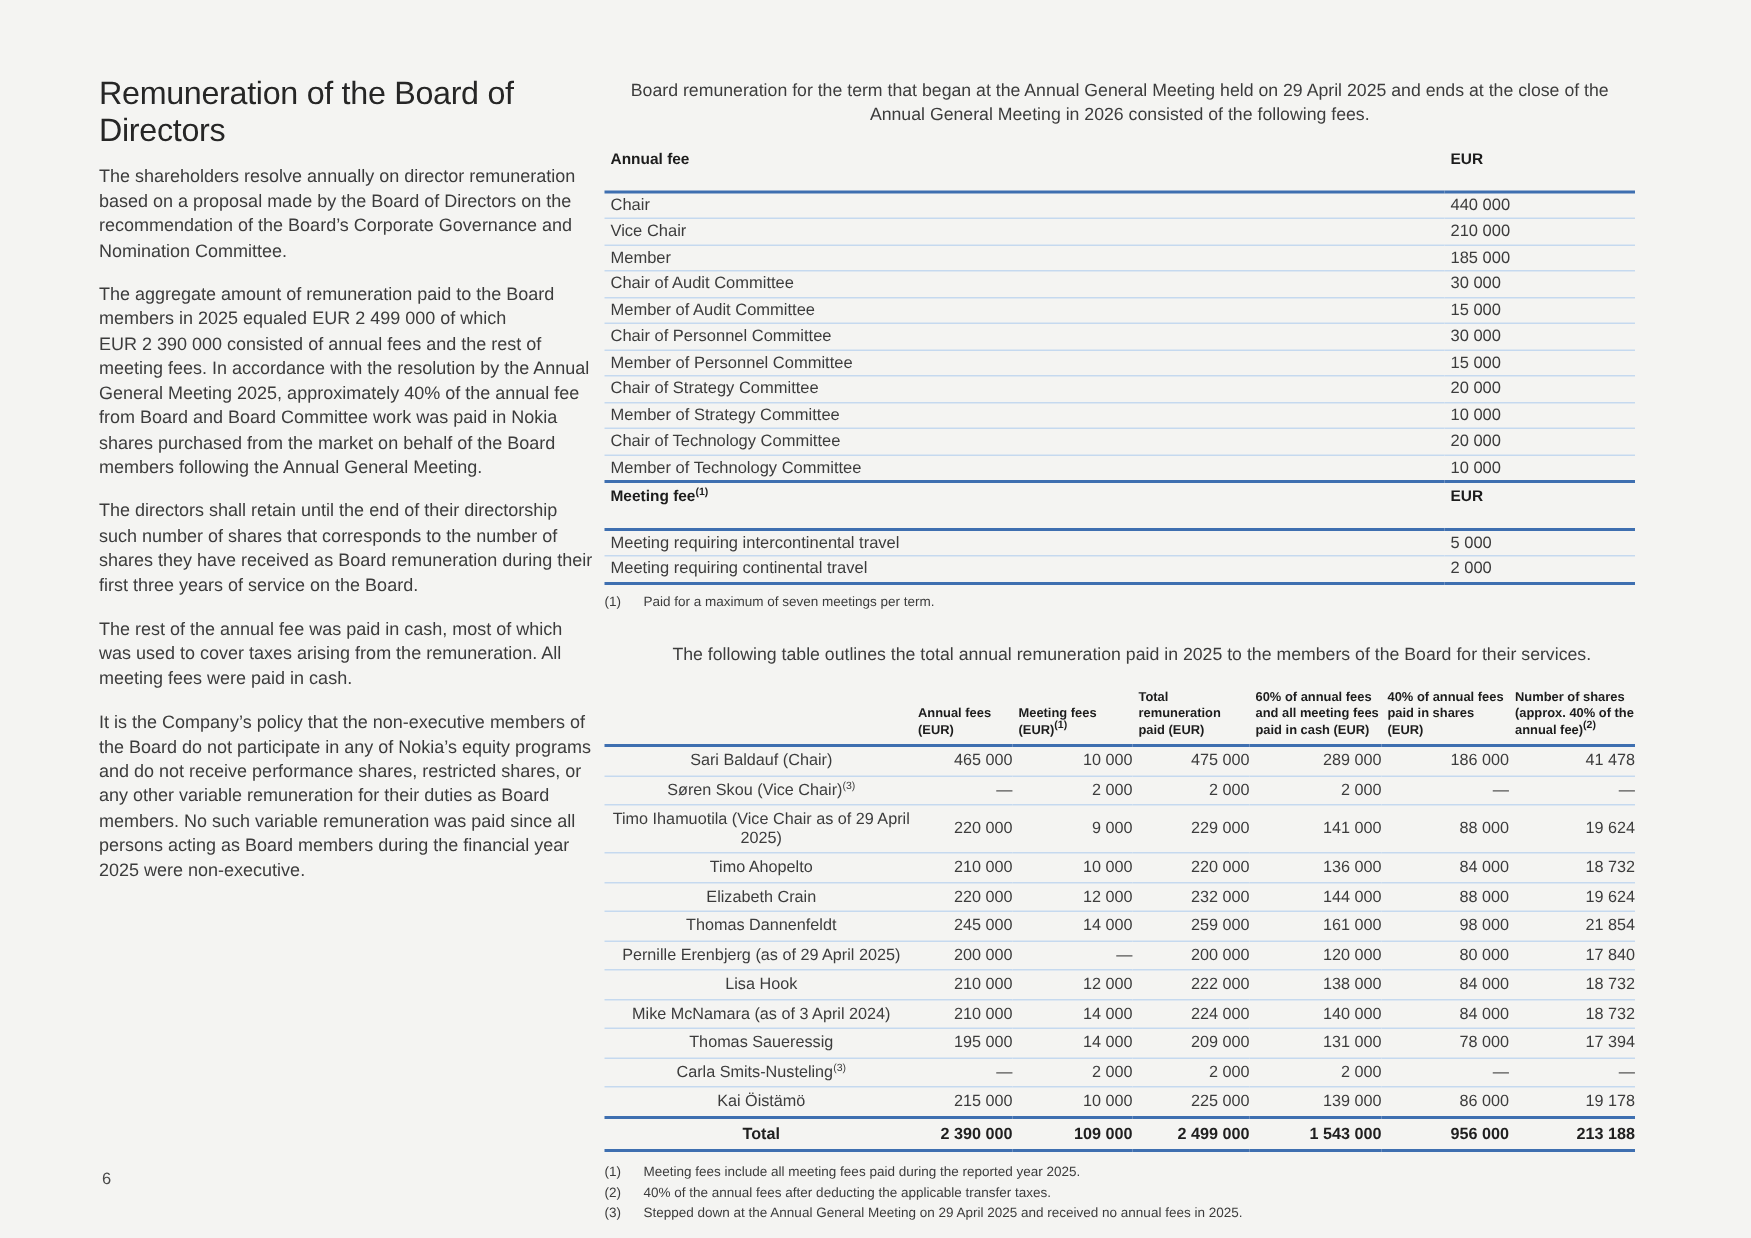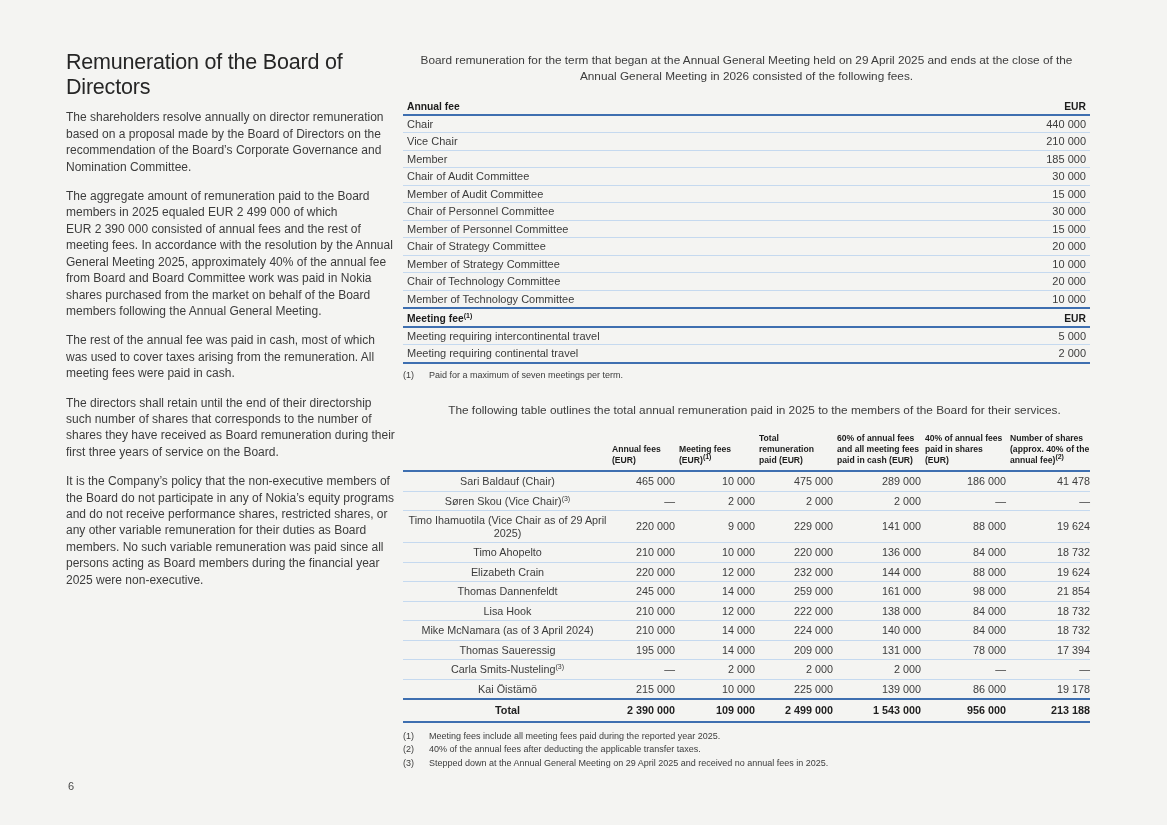--- a/index.html
+++ b/index.html
@@ -25,23 +25,23 @@
   .right-col { position: absolute; left: 403px; top: 52px; width: 687px; }
   .intro, .table-intro { font-size: 11.8px; line-height: 16px; margin: 0 0 15px 0; text-align: center; }
   .table-intro { margin: 20px 0 13px 16px; }
 
   table { border-collapse: collapse; width: 100%; table-layout: fixed; }
 
   
   .fees-table th, .fees-table td { padding: 2px 4px; line-height: 12.5px; }
   .fees-table th {
     font-size: 10.3px; font-weight: bold; color: #1c1c1c;
-    border-bottom: 2px solid #3e6fb0; text-align: left; padding-bottom: 0;
-  }
-  .fees-table th.num, .fees-table td.num { text-align: right; }
+    border-bottom: 2px solid #3e6fb0; text-align: left; padding-bottom: 13px;
+  }
+  .fees-table th.num, .fees-table td.num { text-align: left; }
   .fees-table td { font-size: 11px; border-bottom: 1px solid #c5d9ef; color: #3c3c3c; }
   .fees-table tr.section-head th { border-top: 2px solid #3e6fb0; padding-top: 4px; }
   .fees-table tr.last-row td { border-bottom: 2px solid #3e6fb0; }
 
   sup.fn {
     font-size: 7px; line-height: 0; vertical-align: 4px; letter-spacing: 0;
   }
 
   .footnote-line { display: flex; font-size: 9px; line-height: 13.5px; color: #3c3c3c; }
   .fn-marker { width: 26px; flex: none; }
@@ -71,22 +71,22 @@
   
   .page-num { position: absolute; left: 68px; top: 780px; font-size: 11px; color: #4a4a4a; }
 </style>
 </head>
 <body>
 
 <div class="left-col">
   <h1 class="article-title">Remuneration of the Board of Directors</h1>
   <p>The shareholders resolve annually on director remuneration based on a proposal made by the Board of Directors on the recommendation of the Board’s Corporate Governance and Nomination Committee.</p>
   <p>The aggregate amount of remuneration paid to the Board members in 2025 equaled EUR&nbsp;2&nbsp;499&nbsp;000 of which EUR&nbsp;2&nbsp;390&nbsp;000 consisted of annual fees and the rest of meeting fees. In accordance with the resolution by the Annual General Meeting 2025, approximately 40% of the annual fee from Board and Board Committee work was paid in Nokia shares purchased from the market on behalf of the Board members following the Annual General Meeting.</p>
+  <p>The directors shall retain until the end of their directorship such number of shares that corresponds to the number of shares they have received as Board remuneration during their first three years of service on the Board.</p>
   <p>The rest of the annual fee was paid in cash, most of which was used to cover taxes arising from the remuneration. All meeting fees were paid in cash.</p>
-  <p>The directors shall retain until the end of their directorship such number of shares that corresponds to the number of shares they have received as Board remuneration during their first three years of service on the Board.</p>
   <p>It is the Company’s policy that the non-executive members of the Board do not participate in any of Nokia’s equity programs and do not receive performance shares, restricted shares, or any other variable remuneration for their duties as Board members. No such variable remuneration was paid since all persons acting as Board members during the financial year 2025 were non-executive.</p>
 </div>
 
 <div class="right-col">
   <p class="intro">Board remuneration for the term that began at the Annual General Meeting held on 29 April 2025 and ends at the close of the Annual General Meeting in 2026 consisted of the following fees.</p>
 
   <table class="fees-table">
     <colgroup>
         <col style="width:560px">
         <col style="width:127px">
@@ -231,20 +231,29 @@
     <tr>
       <td class="name-cell">Thomas Dannenfeldt</td>
       <td>245&nbsp;000</td>
       <td>14&nbsp;000</td>
       <td>259&nbsp;000</td>
       <td>161&nbsp;000</td>
       <td>98&nbsp;000</td>
       <td>21&nbsp;854</td>
     </tr>
     <tr>
+      <td class="name-cell">Pernille Erenbjerg (as of 29 April 2025)</td>
+      <td>200&nbsp;000</td>
+      <td>—</td>
+      <td>200&nbsp;000</td>
+      <td>120&nbsp;000</td>
+      <td>80&nbsp;000</td>
+      <td>17&nbsp;840</td>
+    </tr>
+    <tr>
       <td class="name-cell">Lisa Hook</td>
       <td>210&nbsp;000</td>
       <td>12&nbsp;000</td>
       <td>222&nbsp;000</td>
       <td>138&nbsp;000</td>
       <td>84&nbsp;000</td>
       <td>18&nbsp;732</td>
     </tr>
     <tr>
       <td class="name-cell">Mike McNamara (as of 3 April 2024)</td>

